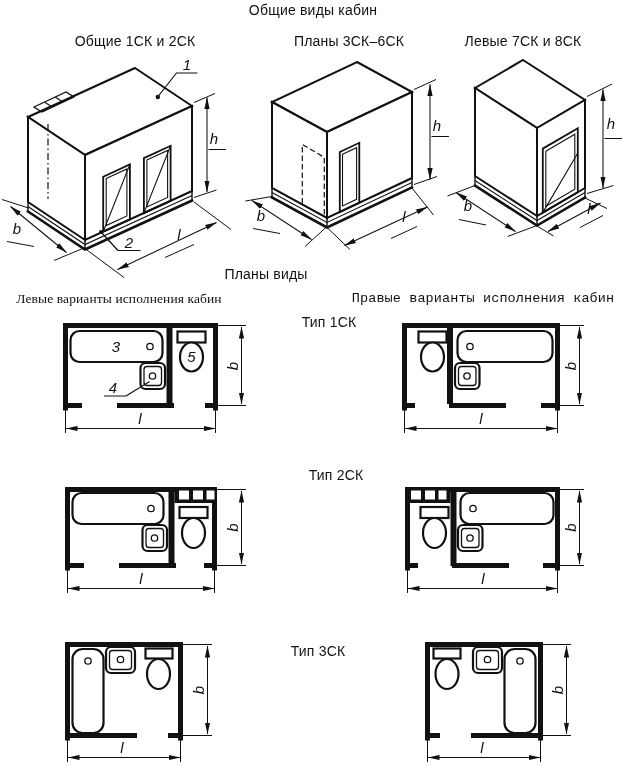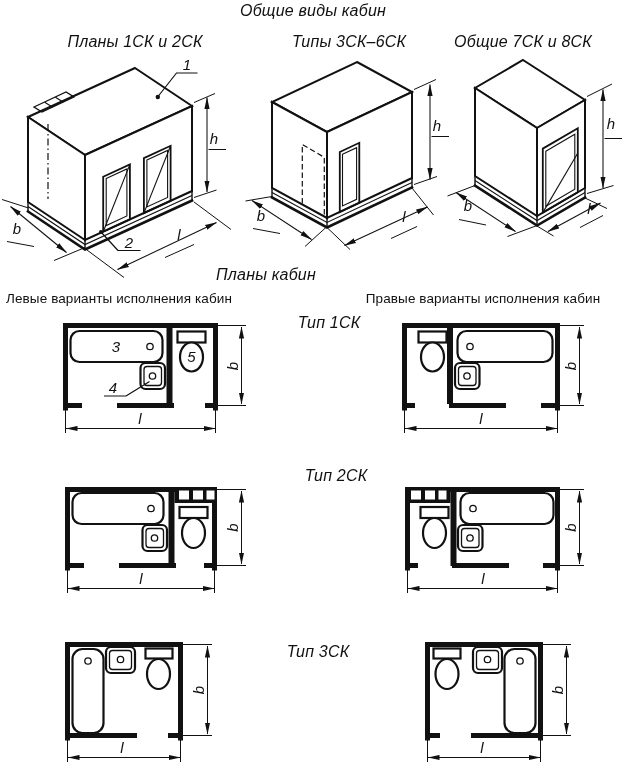--- a/index.html
+++ b/index.html
@@ -1,20 +1,20 @@
 <!DOCTYPE html>
 <html><head>
 <meta charset="utf-8">
 <style>
   html,body{margin:0;padding:0;background:#fff;}
   .canvas{position:relative;width:626px;height:771px;background:#ffffff;overflow:hidden;
           font-family:"Liberation Sans",sans-serif;}
   .hd{position:absolute;color:#111;white-space:nowrap;transform:translateX(-50%);
       font-family:"Liberation Sans",sans-serif;}
-  .t14{font-size:16px;letter-spacing:.2px;font-style:italic;}
+  .t14{font-size:14px;letter-spacing:.2px;}
   .t13{font-size:13.5px;letter-spacing:.1px;}
   svg{position:absolute;left:0;top:0;}
   .s2{stroke:#111;stroke-width:2;fill:#fff}
   .s18{stroke:#111;stroke-width:1.8;fill:none}
   .s11{stroke:#111;stroke-width:1.1;fill:none}
   .s26{stroke:#111;stroke-width:2.6;fill:none;stroke-linecap:square}
   .s14{stroke:#111;stroke-width:1.4;fill:none}
   .wall{stroke:#111;stroke-width:5;fill:none;stroke-linecap:square}
   .stub{stroke:#111;stroke-width:5;fill:none;stroke-linecap:butt}
   .part{stroke:#111;stroke-width:6;fill:none;stroke-linecap:butt}
@@ -353,23 +353,23 @@
       </g>
       <g>
         <path class="ext" d="M427.5,740 L427.5,762 M540.5,740 L540.5,762"></path>
         <path class="dim" d="M428,757.5 L540,757.5" marker-start="url(#arr)" marker-end="url(#arr)"></path>
         <text class="lbl" x="482" y="753" text-anchor="middle">l</text>
       </g>
     </g>
   </svg>
 
   <div class="hd t14" style="left:313px;top:2px;">Общие виды кабин</div>
-  <div class="hd t14" style="left:135px;top:33px;">Планы 1СК и 2СК</div>
-  <div class="hd t14" style="left:349px;top:33px;">Типы 3СК–6СК</div>
-  <div class="hd t14" style="left:523px;top:33px;">Общие 7СК и 8СК</div>
-  <div class="hd t14" style="left:266px;top:266px;">Планы кабин</div>
-  <div class="hd t13" style="left:119px;top:291px;">Левые варианты исполнения кабин</div>
-  <div class="hd t13" style="left:483px;top:291px;">Правые варианты исполнения кабин</div>
+  <div class="hd t14" style="left:135px;top:33px;">Общие 1СК и 2СК</div>
+  <div class="hd t14" style="left:349px;top:33px;">Планы 3СК–6СК</div>
+  <div class="hd t14" style="left:523px;top:33px;">Левые 7СК и 8СК</div>
+  <div class="hd t14" style="left:266px;top:266px;">Планы виды</div>
+  <div class="hd t13" style="left:119px;top:291px;font-family:Liberation Serif, serif;">Левые варианты исполнения кабин</div>
+  <div class="hd t13" style="left:483px;top:291px;font-family:Liberation Mono, monospace;">Правые варианты исполнения кабин</div>
   <div class="hd t14" style="left:329px;top:314px;">Тип 1СК</div>
   <div class="hd t14" style="left:336px;top:467px;">Тип 2СК</div>
   <div class="hd t14" style="left:318px;top:643px;">Тип 3СК</div>
 
 </div>
 
 </body></html>

